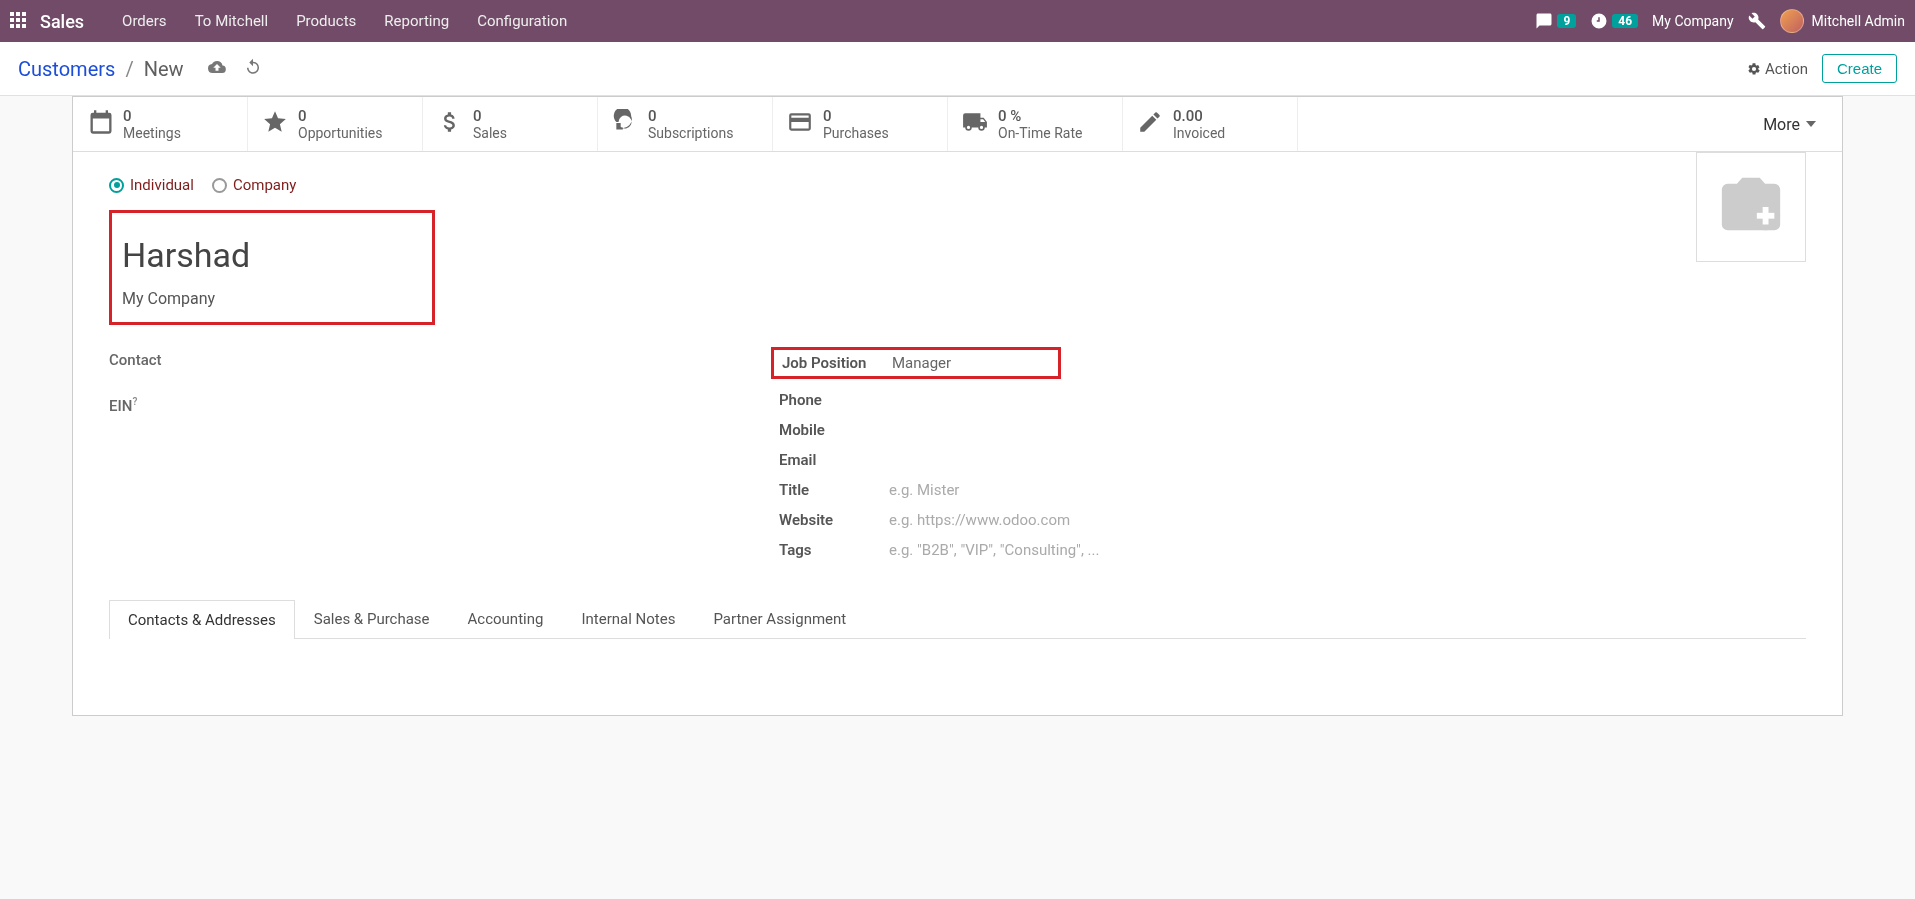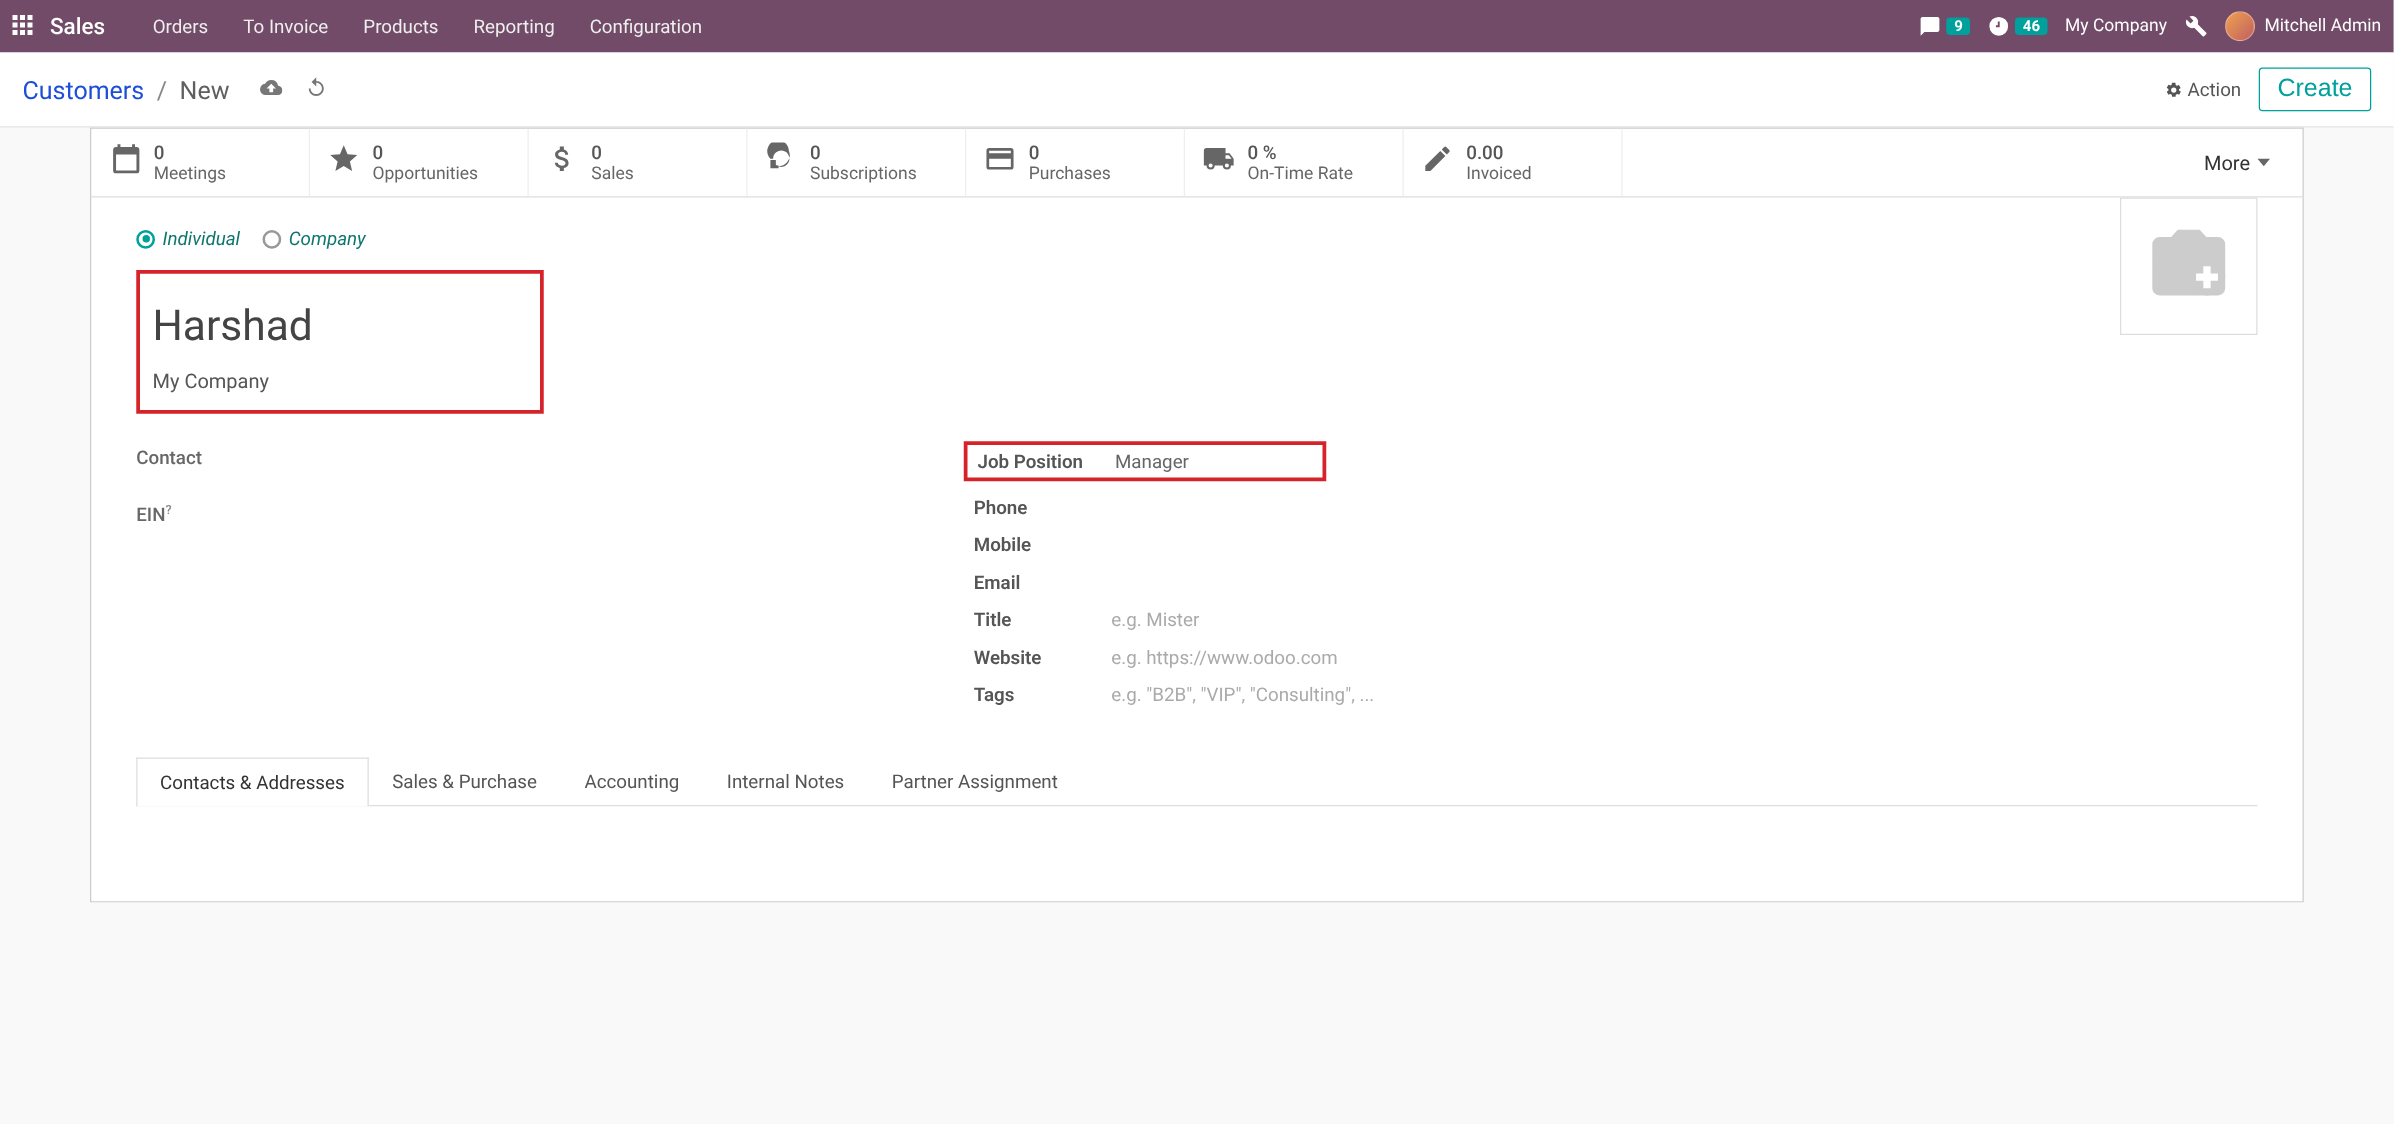--- a/index.html
+++ b/index.html
@@ -36,33 +36,33 @@
   display: flex;
   align-items: center;
 }
 .breadcrumb { display: flex; align-items: center; gap: 10px; font-size: 20px; color: #5f5f5f; }
 .breadcrumb .bc-link { color: #1d4ed8; cursor: pointer; }
 .breadcrumb .bc-sep { color: #888; }
 .bc-icons { display: flex; align-items: center; gap: 18px; margin-left: 14px; color: #777; }
 .bc-icons span { cursor: pointer; }
 .control-right { margin-left: auto; display: flex; align-items: center; gap: 14px; }
 .action-btn { color: #555; cursor: pointer; font-size: 15px; display: flex; align-items: center; gap: 4px; }
-.create-btn { border: 1px solid #00A09D; color: #00A09D; background: #fff; padding: 5px 14px; font-size: 20px; cursor: pointer; border-radius: 3px; }
+.create-btn { border: 1px solid #00A09D; color: #00A09D; background: #fff; padding: 5px 14px; font-size: 15px; cursor: pointer; border-radius: 3px; }
 .main-wrap { padding: 0 72px; }
 .sheet { background: #fff; border: 1px solid #ccc; margin-top: 0; min-height: 620px; position: relative; }
 .stat-row { display: flex; border-bottom: 1px solid #ddd; }
 .stat-btn { flex: 0 0 175px; display: flex; align-items: center; padding: 10px 14px; border-right: 1px solid #eee; cursor: pointer; gap: 10px; }
 .stat-btn .stat-icon { font-size: 22px; color: #6b6b6b; width: 26px; text-align: center; }
 .stat-text { display: flex; flex-direction: column; }
 .stat-val { font-weight: 500; color: #555; font-size: 15px; }
 .stat-lbl { color: #666; font-size: 14px; }
 .more-btn { margin-left: auto; padding: 14px 26px; font-size: 16px; color: #333; cursor: pointer; display: flex; align-items: center; gap: 6px; }
 .form-body { padding: 24px 36px; position: relative; }
 .radio-row { display: flex; align-items: center; gap: 18px; margin-bottom: 10px; }
-.radio-opt { display: flex; align-items: center; gap: 6px; font-size: 15px; color: #0f766e; cursor: pointer; font-style: italic; }
+.radio-opt { display: flex; align-items: center; gap: 6px; font-size: 15px; color: #7f1d1d; cursor: pointer; }
 .radio-circle { width: 15px; height: 15px; border: 2px solid #999; border-radius: 50%; display: inline-block; position: relative; }
 .radio-circle.checked { border-color: #00A09D; }
 .radio-circle.checked::after { content:''; position:absolute; top:2.5px; left:2.5px; width:6px; height:6px; background:#00A09D; border-radius:50%; }
 .name-block { border: 3px solid #d6232a; padding: 22px 10px 14px 10px; width: 326px; margin-bottom: 22px; margin-top: 16px; }
 .name-val { font-size: 34px; color: #444; margin-bottom: 14px; }
 .company-val { font-size: 16px; color: #555; }
 .image-placeholder { position: absolute; right: 36px; top: 0px; width: 110px; height: 110px; border: 1px solid #ddd; display: flex; align-items: center; justify-content: center; cursor: pointer; }
 .image-placeholder svg { fill: #ccc; }
 .fields-grid { display: flex; gap: 0; margin-top: 8px; }
 .left-col { flex: 0 0 670px; }
@@ -97,21 +97,21 @@
       <span></span>
         <span></span>
         <span></span>
       <span></span>
         <span></span>
         <span></span>
     </div>
     <div class="app-name">Sales</div>
     <div class="nav-menu">
       <div class="nav-item">Orders</div>
-      <div class="nav-item">To Invoice</div>
+      <div class="nav-item">To Mitchell</div>
       <div class="nav-item">Products</div>
       <div class="nav-item">Reporting</div>
       <div class="nav-item">Configuration</div>
     </div>
   </div>
   <div class="topbar-right">
     <div class="badge-item">
       <svg class="svg-icon" viewBox="0 0 24 24" style="fill:#fff;width:18px;height:18px;">
           <path d="M20 2H4c-1.1 0-2 .9-2 2v18l4-4h14c1.1 0 2-.9 2-2V4c0-1.1-.9-2-2-2z"></path>
         </svg>

